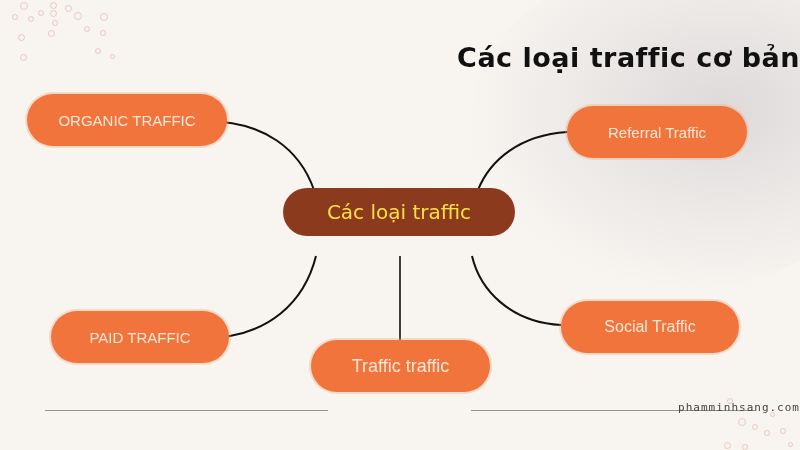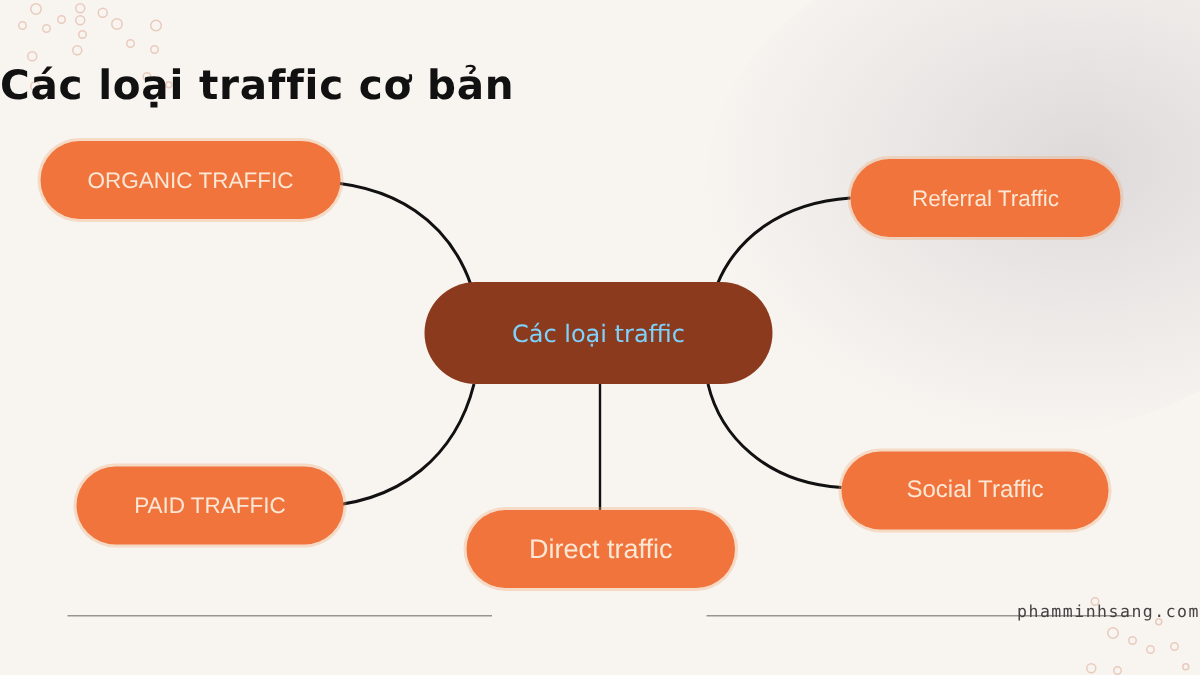--- a/index.html
+++ b/index.html
@@ -1,24 +1,24 @@
 <!DOCTYPE html>
 <html><head>
 <meta charset="utf-8">
 <style>
   html, body { margin:0; padding:0; }
   body { width:800px; height:450px; overflow:hidden; background:#f8f4f0; position:relative; font-family:"DejaVu Sans", sans-serif; }
   .bg-cloud { position:absolute; left:470px; top:-40px; width:420px; height:330px; border-radius:50%;
     background: radial-gradient(ellipse at 60% 45%, rgba(200,196,200,0.55) 0%, rgba(215,212,214,0.35) 40%, rgba(248,244,240,0) 72%); }
   .dots { position:absolute; }
   .dot { position:absolute; border:1.5px solid rgba(220,170,150,0.55); border-radius:50%; }
-  .title { position:absolute; left:0; width:800px; top:42px; text-align:left; font-size:27px; font-weight:bold; color:#111; letter-spacing:0.5px; }
+  .title { position:absolute; left:0; width:800px; top:42px; text-align:right; font-size:27px; font-weight:bold; color:#111; letter-spacing:0.5px; }
   svg.links { position:absolute; left:0; top:0; }
   .node { position:absolute; background:#f0743c; color:#fbe7d6; border-radius:27px; display:flex; align-items:center; justify-content:center; font-family:"Liberation Sans", sans-serif; box-shadow:0 0 0 2px rgba(240,170,120,0.35); }
-  .center { position:absolute; left:283px; top:188px; width:232px; height:68px; border-radius:34px; background:#8b3a1e; color:#7dd3fc; display:flex; align-items:center; justify-content:center; text-align:center; font-size:16px; line-height:23px; }
+  .center { position:absolute; left:283px; top:188px; width:232px; height:48px; border-radius:34px; background:#8b3a1e; color:#fde047; display:flex; align-items:center; justify-content:center; text-align:center; font-size:20px; line-height:23px; }
   .footer-line { position:absolute; top:410px; height:1px; background:#9a9490; }
   .footer-text { position:absolute; left:0; width:800px; top:401px; text-align:right; font-size:11px; color:#444; letter-spacing:1px; font-family:"DejaVu Sans Mono", monospace; }
 </style>
 </head>
 <body>
 
 <div class="bg-cloud"></div>
 
 <div class="dots" style="left:0;top:0;width:120px;height:80px;">
   <div class="dot" style="left:20px;top:2px;width:6px;height:6px;"></div>
@@ -74,21 +74,21 @@
   <div>
     <div>Các loại traffic</div>
   </div>
 </div>
 
 <div class="node" style="left:27px;top:311px;width:178px;height:52px;font-size:15px;margin-left:24px;">
   <span>PAID TRAFFIC</span>
 </div>
 
 <div class="node" style="left:311px;top:340px;width:179px;height:52px;font-size:18px;">
-  <span>Direct traffic</span>
+  <span>Traffic traffic</span>
 </div>
 
 <div class="node" style="left:561px;top:301px;width:178px;height:52px;font-size:16px;">
   <span>Social Traffic</span>
 </div>
 
 <div class="footer-line" style="left:45px;width:283px;"></div>
 <div class="footer-line" style="left:471px;width:284px;"></div>
 <div class="footer-text">phamminhsang.com</div>
 

